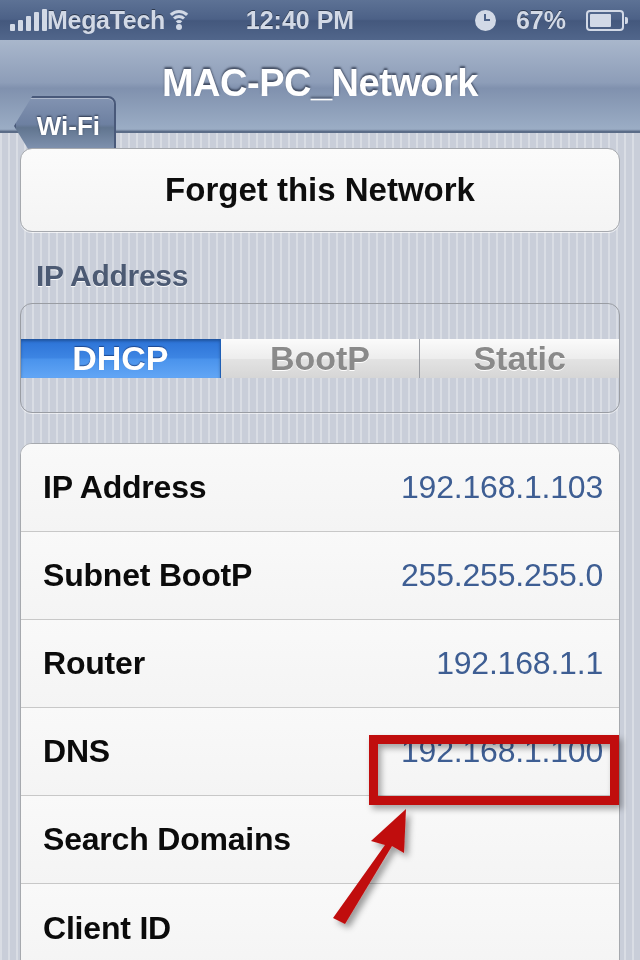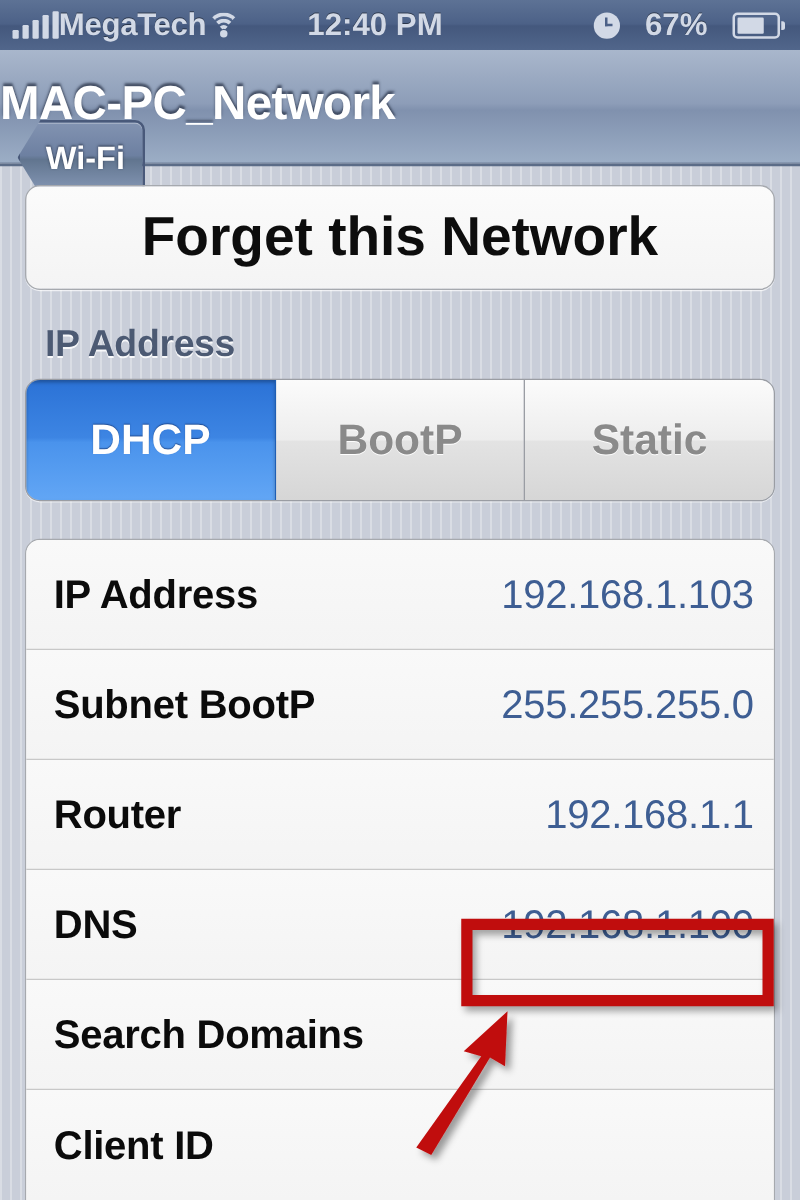--- a/index.html
+++ b/index.html
@@ -117,21 +117,21 @@
   .navbar {
     position: absolute;
     top: 40px; left: 0;
     width: 640px; height: 93px;
     background: linear-gradient(to bottom, #a9b7cc 0%, #8d9db8 47%, #8091ae 53%, #9badc5 98%, #6c7c96 100%);
     border-bottom: 2px solid #5b6c87;
   }
   .nav-title {
     position: absolute;
     left: 0; right: 0; top: 22px;
-    text-align: left;
+    text-align: center;
     font-size: 38px;
     font-weight: bold;
     color: #ffffff;
     text-shadow: 0 -2px 2px rgba(40,50,70,0.75);
     letter-spacing: -0.5px;
   }
   .back-btn {
     position: absolute;
     left: 14px; top: 56px;
     height: 60px;
@@ -157,44 +157,45 @@
 
   .forget-btn {
     margin: 15px 20px 0 20px;
     height: 84px;
     background: linear-gradient(to bottom, #fbfbfb 0%, #f4f4f4 100%);
     border: 1px solid #a6a9ae;
     border-radius: 12px;
     display: flex;
     align-items: center;
     justify-content: center;
-    font-size: 44px;
+    font-size: 33px;
     font-weight: bold;
     color: #0d0d0d;
     box-shadow: 0 1px 0 rgba(255,255,255,0.7);
   }
 
   .section-header {
     margin: 27px 0 10px 36px;
     font-size: 30px;
     font-weight: bold;
     color: #4c5a73;
     text-shadow: 0 1px 0 rgba(255,255,255,0.85);
     letter-spacing: -0.3px;
   }
 
   
   .segmented {
     margin: 0 20px;
-    height: 98px;
+    height: 110px;
     display: flex;
     border: 1px solid #9a9da3;
     border-radius: 12px;
     overflow: hidden;
     box-shadow: 0 1px 0 rgba(255,255,255,0.6);
+    align-items: center;
   }
   .seg {
     flex: 1;
     display: flex;
     align-items: center;
     justify-content: center;
     font-size: 34px;
     font-weight: bold;
     border-right: 1px solid #9a9da3;
   }

